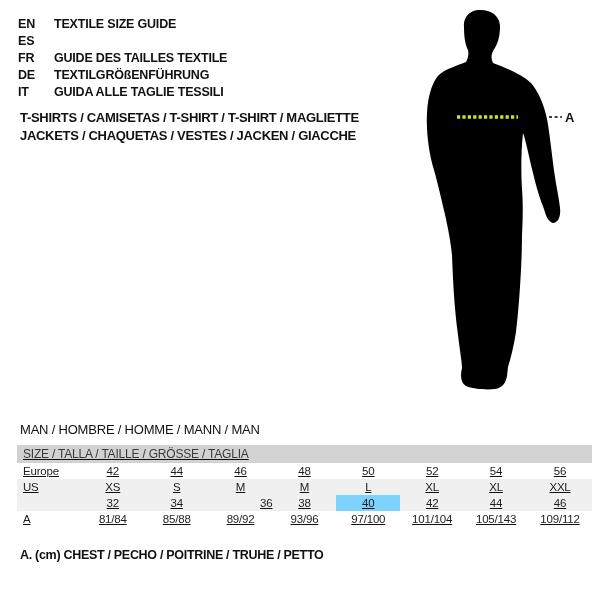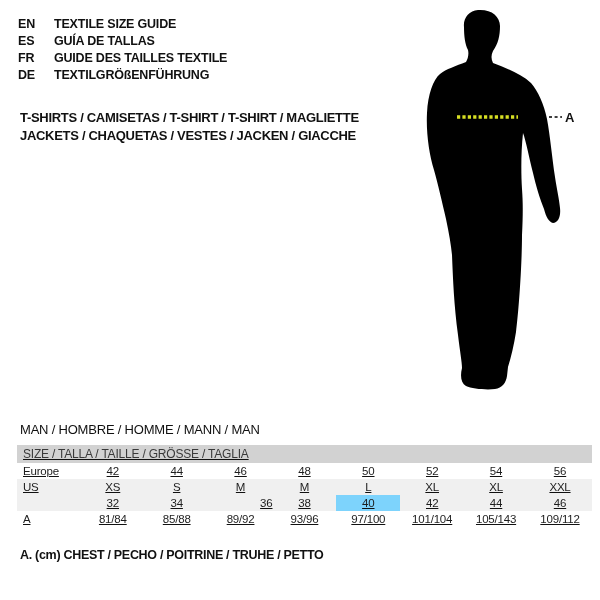--- a/index.html
+++ b/index.html
@@ -36,29 +36,32 @@
 
 <div id="canvas">
 
   <div class="lang-block">
     <div class="lang-row">
       <span class="lang-code">EN</span>
       <span class="lang-label">TEXTILE SIZE GUIDE</span>
     </div>
     <div class="lang-row">
       <span class="lang-code">ES</span>
-      <span class="lang-label">GUÍA DE TALLAS</span>
     </div>
     <div class="lang-row">
       <span class="lang-code">FR</span>
       <span class="lang-label">GUIDE DES TAILLES TEXTILE</span>
     </div>
     <div class="lang-row">
       <span class="lang-code">DE</span>
       <span class="lang-label">TEXTILGRÖßENFÜHRUNG</span>
+    </div>
+    <div class="lang-row">
+      <span class="lang-code">IT</span>
+      <span class="lang-label">GUIDA ALLE TAGLIE TESSILI</span>
     </div>
   </div>
 
   <div class="cat-block">
     <div class="cat-line">T-SHIRTS / CAMISETAS / T-SHIRT / T-SHIRT / MAGLIETTE</div>
     <div class="cat-line">JACKETS / CHAQUETAS / VESTES / JACKEN / GIACCHE</div>
   </div>
 
   <div class="figure-wrap">
     <svg width="170" height="390" viewBox="0 0 170 390" xmlns="http://www.w3.org/2000/svg">

